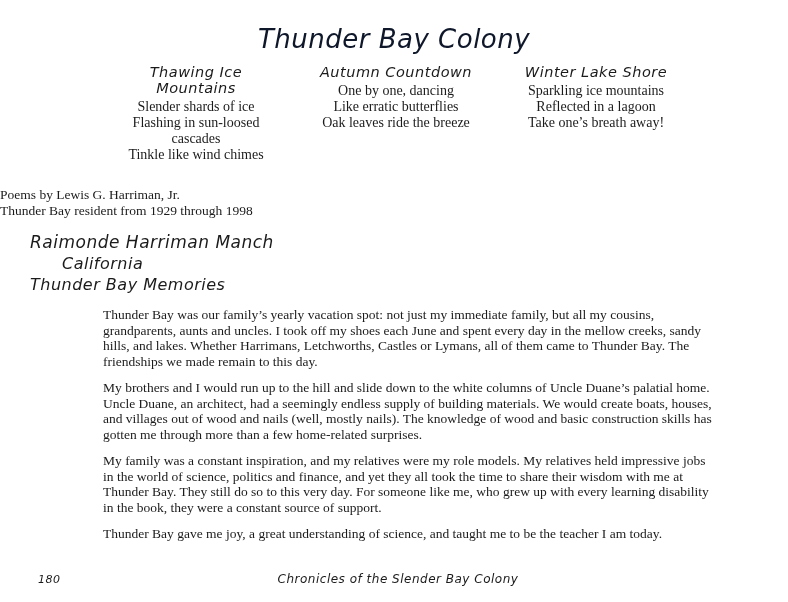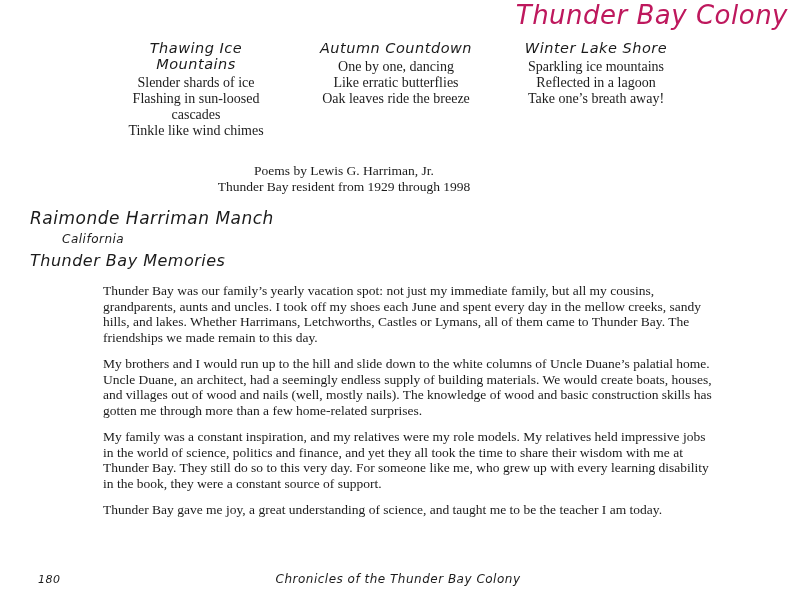--- a/index.html
+++ b/index.html
@@ -17,24 +17,25 @@
     font-family: "Liberation Serif", serif;
   }
   
   .hand {
     font-family: "DejaVu Sans", sans-serif;
     font-style: italic;
     letter-spacing: 0.5px;
   }
   .page-title {
     margin: 0;
-    text-align: right;
+    padding-top: 24px;
+    text-align: center;
     font-size: 26px;
     font-weight: normal;
-    color: #be185d;
+    color: #0f172a;
   }
   .poems-grid {
     margin: 10px auto 0 110px;
     width: 572px;
     display: grid;
     grid-template-columns: 1fr 1fr 1fr;
     grid-column-gap: 28px;
     grid-row-gap: 20px;
   }
   .poem {
@@ -44,34 +45,34 @@
     font-size: 14.5px;
     margin-bottom: 3px;
   }
   .poem-line {
     font-size: 14px;
     line-height: 16px;
   }
   .attribution {
     margin-top: 24px;
     margin-right: 100px;
-    text-align: center;
+    text-align: left;
     font-size: 13.5px;
     line-height: 16px;
   }
   .author-block {
     margin-top: 12px;
     margin-left: 30px;
   }
   .author-name {
     font-size: 17px;
     line-height: 22px;
   }
   .author-location {
-    font-size: 12px;
+    font-size: 16px;
     line-height: 21px;
     margin-left: 32px;
   }
   .memoir-heading {
     font-size: 16px;
     line-height: 21px;
   }
   .memoir-body {
     margin-left: 103px;
     width: 612px;
@@ -151,16 +152,16 @@
 
   <div class="memoir-body">
     <p>Thunder Bay was our family’s yearly vacation spot: not just my immediate family, but all my cousins, grandparents, aunts and uncles. I took off my shoes each June and spent every day in the mellow creeks, sandy hills, and lakes. Whether Harrimans, Letchworths, Castles or Lymans, all of them came to Thunder Bay. The friendships we made remain to this day.</p>
     <p>My brothers and I would run up to the hill and slide down to the white columns of Uncle Duane’s palatial home. Uncle Duane, an architect, had a seemingly endless supply of building materials. We would create boats, houses, and villages out of wood and nails (well, mostly nails). The knowledge of wood and basic construction skills has gotten me through more than a few home-related surprises.</p>
     <p>My family was a constant inspiration, and my relatives were my role models. My relatives held impressive jobs in the world of science, politics and finance, and yet they all took the time to share their wisdom with me at Thunder Bay. They still do so to this very day. For someone like me, who grew up with every learning disability in the book, they were a constant source of support.</p>
     <p>Thunder Bay gave me joy, a great understanding of science, and taught me to be the teacher I am today.</p>
   </div>
 
   <div class="footer">
     <span class="footer-page-number hand">180</span>
-    <span class="footer-book-title hand">Chronicles of the Thunder Bay Colony</span>
+    <span class="footer-book-title hand">Chronicles of the Slender Bay Colony</span>
   </div>
 
 </div>
 
 </body></html>

